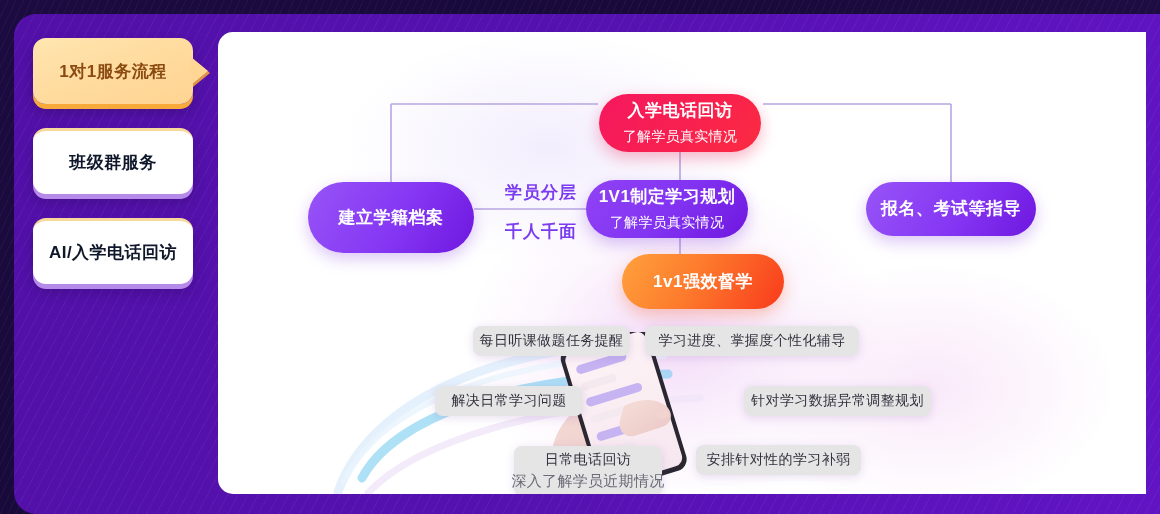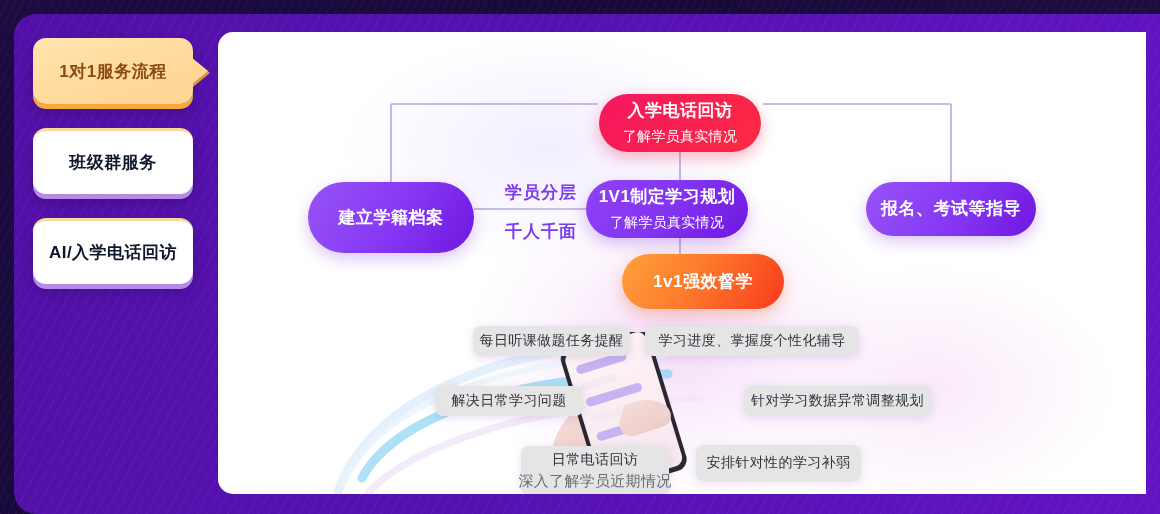--- a/index.html
+++ b/index.html
@@ -232,22 +232,22 @@
     color: #6d6a78;
     letter-spacing: 0.3px;
     margin-top: 3px;
     white-space: nowrap;
   }
 
   #chip-daily-task { left: 255px; top: 294px; width: 157px; height: 30px; }
   #chip-progress   { left: 427px; top: 294px; width: 214px; height: 30px; }
   #chip-solve      { left: 217px; top: 354px; width: 148px; height: 30px; }
   #chip-adjust     { left: 490px; top: 354px; width: 187px; height: 30px; margin-left: 36px; }
-  #chip-arrange    { left: 478px; top: 413px; width: 165px; height: 36px; }
-  #chip-callback   { left: 303px; top: 414px; width: 148px; height: 50px; }
+  #chip-arrange    { left: 478px; top: 413px; width: 165px; height: 30px; }
+  #chip-callback   { left: 296px; top: 414px; width: 148px; height: 50px; }
 </style>
 </head>
 <body>
 
 <div id="stage">
 
   <div id="purple-panel"></div>
 
   <div id="sidebar">
 

